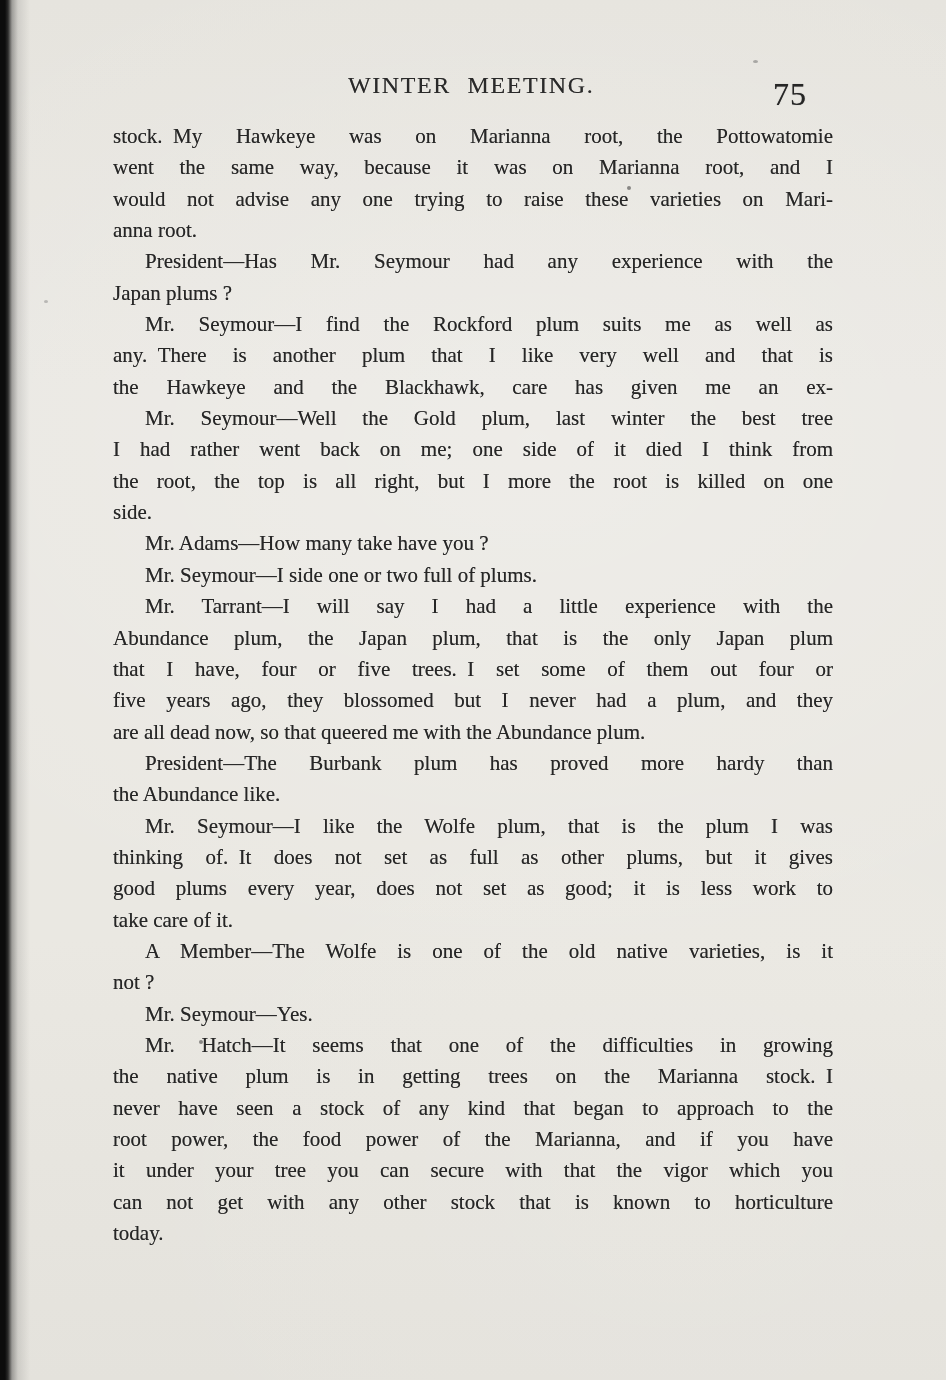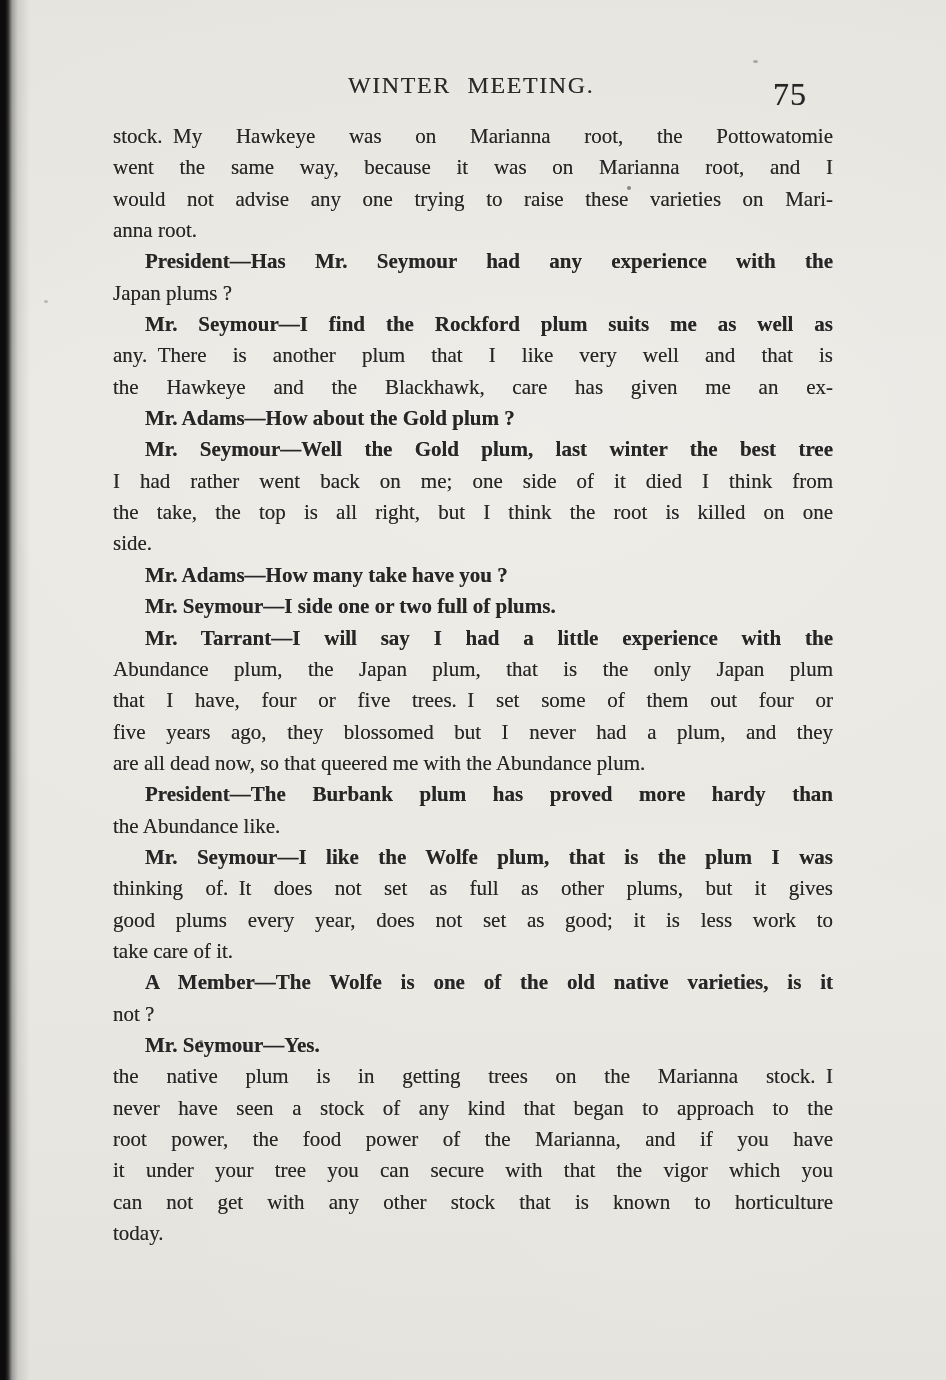--- a/index.html
+++ b/index.html
@@ -57,21 +57,21 @@
     top: 121px;
     left: 113px;
     width: 720px;
     font-size: 21px;
     line-height: 31.35px;
     text-shadow: 0 0 0.6px rgba(38,38,38,0.55);
   }
   .para { margin: 0; }
   .line { text-align: justify; }
   .line.fill { text-align-last: justify; }
-  .para.indent .line.first { text-indent: 32px; font-weight: bold; }
+  .para.indent .line.first { text-indent: 32px; }
   
   .speck {
     position: absolute;
     border-radius: 50%;
     background: rgba(55,55,55,0.55);
   }
   .speck.s1 { left: 627px; top: 186px; width: 4px; height: 4px; }
   .speck.s2 { left: 199px; top: 1040px; width: 4px; height: 4px; }
   .speck.s3 { left: 753px; top: 60px;  width: 5px; height: 3px; background: rgba(90,90,90,0.45); }
   .speck.s4 { left: 44px;  top: 300px; width: 4px; height: 3px; background: rgba(110,110,110,0.4); }
@@ -96,26 +96,23 @@
       <div class="para indent">
         <div class="line fill first">President—Has Mr. Seymour had any experience with the</div>
         <div class="line">Japan plums ?</div>
       </div>
       <div class="para indent">
         <div class="line fill first">Mr. Seymour—I find the Rockford plum suits me as well as</div>
         <div class="line fill">any. There is another plum that I like very well and that is</div>
         <div class="line fill">the Hawkeye and the Blackhawk, care has given me an ex-</div>
       </div>
       <div class="para indent">
-        <div class="line first">Mr. Adams—How about the Gold plum ?</div>
-      </div>
-      <div class="para indent">
         <div class="line fill first">Mr. Seymour—Well the Gold plum, last winter the best tree</div>
         <div class="line fill">I had rather went back on me; one side of it died I think from</div>
-        <div class="line fill">the take, the top is all right, but I think the root is killed on one</div>
+        <div class="line fill">the root, the top is all right, but I more the root is killed on one</div>
         <div class="line">side.</div>
       </div>
       <div class="para indent">
         <div class="line first">Mr. Adams—How many take have you ?</div>
       </div>
       <div class="para indent">
         <div class="line first">Mr. Seymour—I side one or two full of plums.</div>
       </div>
       <div class="para indent">
         <div class="line fill first">Mr. Tarrant—I will say I had a little experience with the</div>
@@ -135,20 +132,21 @@
         <div class="line">take care of it.</div>
       </div>
       <div class="para indent">
         <div class="line fill first">A Member—The Wolfe is one of the old native varieties, is it</div>
         <div class="line">not ?</div>
       </div>
       <div class="para indent">
         <div class="line first">Mr. Seymour—Yes.</div>
       </div>
       <div class="para indent">
+        <div class="line fill first">Mr. Hatch—It seems that one of the difficulties in growing</div>
         <div class="line fill">the native plum is in getting trees on the Marianna stock. I</div>
         <div class="line fill">never have seen a stock of any kind that began to approach to the</div>
         <div class="line fill">root power, the food power of the Marianna, and if you have</div>
         <div class="line fill">it under your tree you can secure with that the vigor which you</div>
         <div class="line fill">can not get with any other stock that is known to horticulture</div>
         <div class="line">today.</div>
       </div>
     </div>
 
   <div class="speck s1"></div>

